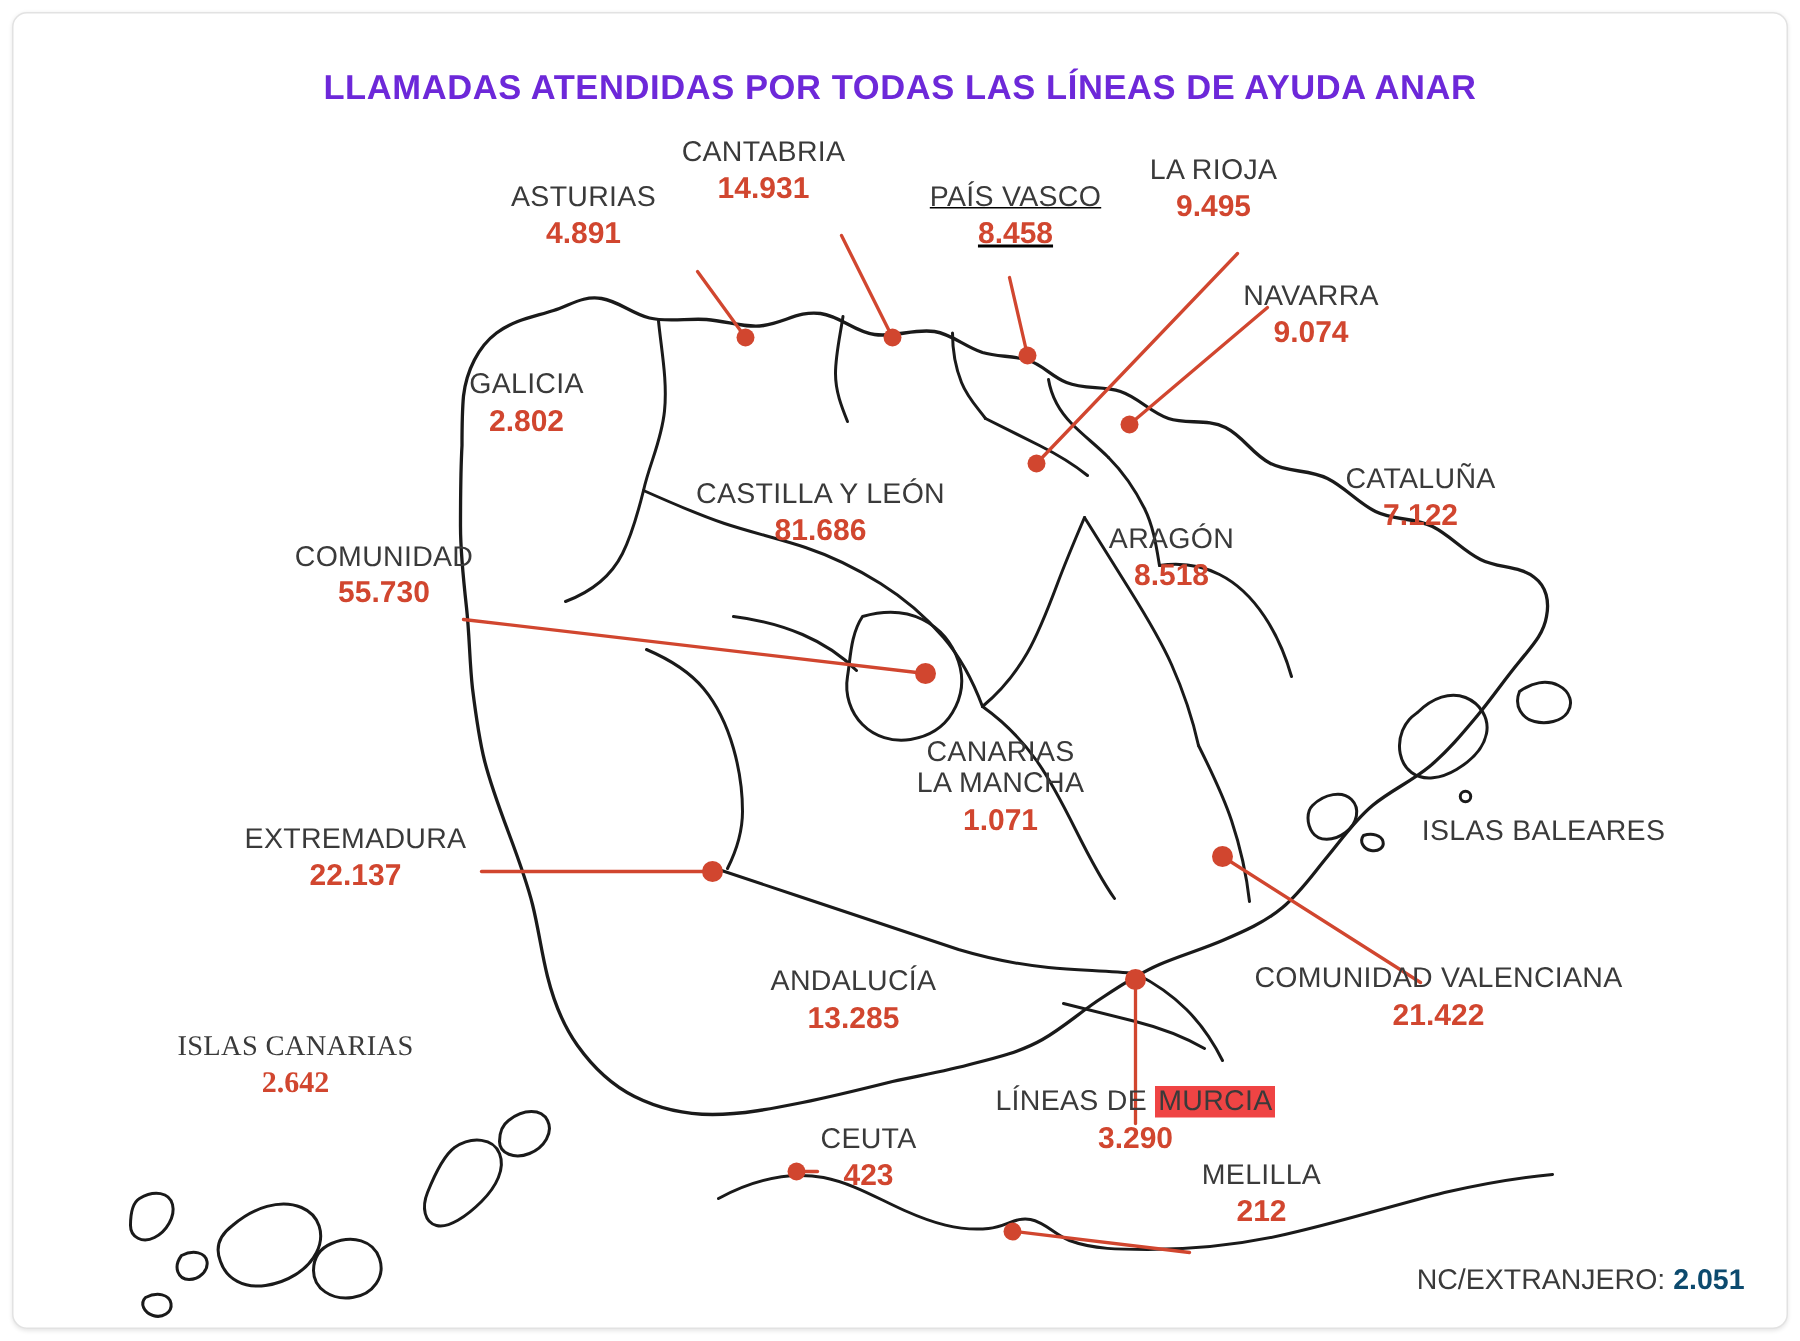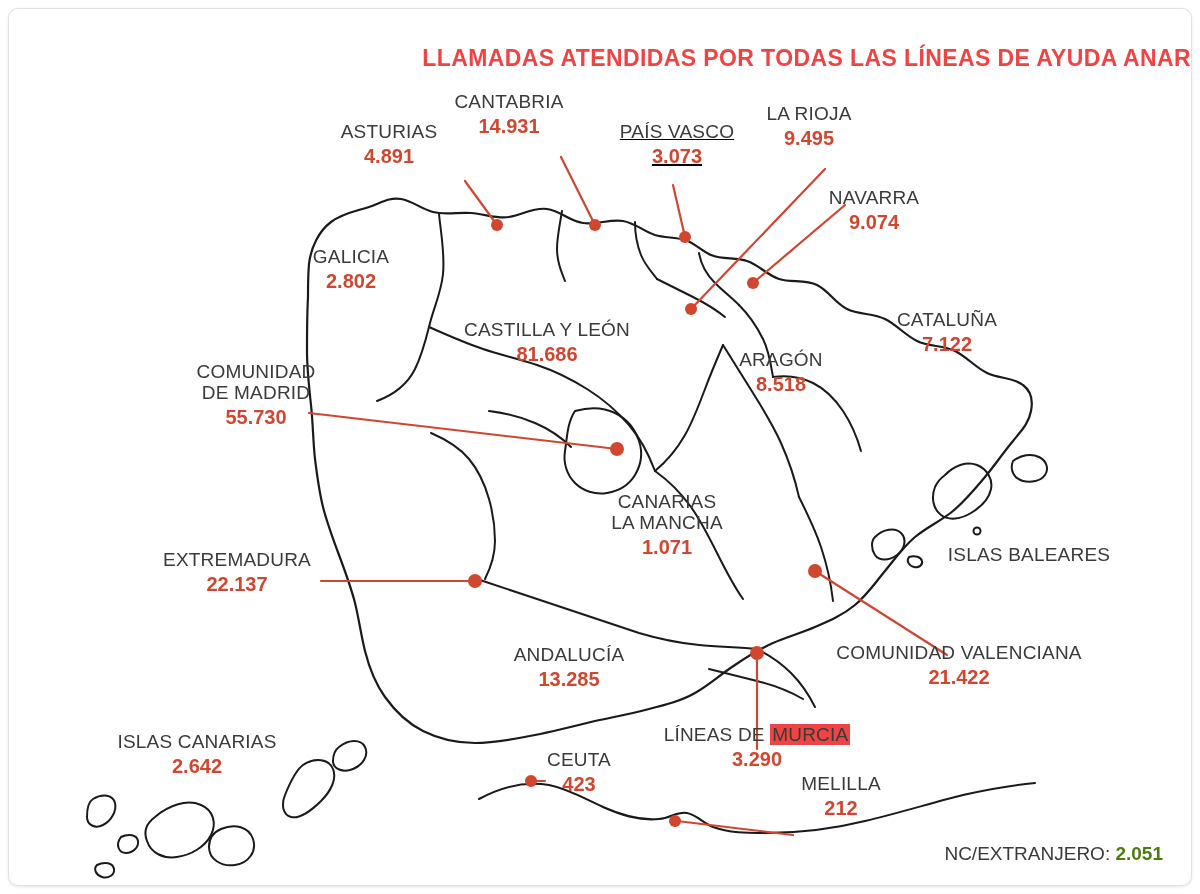--- a/index.html
+++ b/index.html
@@ -28,22 +28,22 @@
     border-radius: 10px;
     box-shadow: 0 1px 3px rgba(0,0,0,0.10);
     box-sizing: border-box;
     overflow: hidden;
   }
   #title {
     position: absolute;
     left: 0;
     top: 36px;
     width: 100%;
-    text-align: right;
-    color: #ef4444;
+    text-align: center;
+    color: #6d28d9;
     font-size: 23px;
     font-weight: bold;
     letter-spacing: 0.4px;
     font-family: "Liberation Sans", sans-serif;
   }
   #map-layer {
     position: absolute;
     left: 0;
     top: 0;
     width: 1184px;
@@ -78,21 +78,21 @@
   }
   #footnote {
     position: absolute;
     right: 28px;
     bottom: 20px;
     font-size: 19px;
     color: #3a3a3a;
     white-space: nowrap;
   }
   #footnote .value {
-    color: #4d7c0f;
+    color: #0c4a6e;
     font-weight: bold;
   }
 </style>
 </head>
 <body>
 
 <div id="page">
   <div id="frame">
 
     <div id="title">LLAMADAS ATENDIDAS POR TODAS LAS LÍNEAS DE AYUDA ANAR</div>
@@ -228,21 +228,21 @@
       <span class="value">4.891</span>
     </div>
 
     <div class="label" style="left:420px; top:82px; width:160px;">
       <span class="name">CANTABRIA</span>
       <span class="value">14.931</span>
     </div>
 
     <div class="label" style="left:588px; top:112px; width:160px;text-decoration:underline;">
       <span class="name">PAÍS VASCO</span>
-      <span class="value">3.073</span>
+      <span class="value">8.458</span>
     </div>
 
     <div class="label" style="left:720px; top:94px; width:160px;">
       <span class="name">LA RIOJA</span>
       <span class="value">9.495</span>
     </div>
 
     <div class="label" style="left:785px; top:178px; width:160px;">
       <span class="name">NAVARRA</span>
       <span class="value">9.074</span>
@@ -263,21 +263,20 @@
       <span class="value">8.518</span>
     </div>
 
     <div class="label" style="left:848px; top:300px; width:180px;">
       <span class="name">CATALUÑA</span>
       <span class="value">7.122</span>
     </div>
 
     <div class="label" style="left:132px; top:352px; width:230px;">
       <span class="name two">COMUNIDAD</span>
-      <span class="name two">DE MADRID</span>
       <span class="value">55.730</span>
     </div>
 
     <div class="label" style="left:118px; top:540px; width:220px;">
       <span class="name">EXTREMADURA</span>
       <span class="value">22.137</span>
     </div>
 
     <div class="label" style="left:558px; top:482px; width:200px;">
       <span class="name two">CANARIAS</span>
@@ -297,21 +296,21 @@
     <div class="label" style="left:460px; top:635px; width:200px;">
       <span class="name">ANDALUCÍA</span>
       <span class="value">13.285</span>
     </div>
 
     <div class="label" style="left:628px; top:715px; width:240px;">
       <span class="name"><span>LÍNEAS DE </span><span class="hl">MURCIA</span></span>
       <span class="value">3.290</span>
     </div>
 
-    <div class="label" style="left:78px; top:722px; width:220px;">
+    <div class="label" style="left:78px; top:678px; width:220px;font-family:Liberation Serif, serif;">
       <span class="name">ISLAS CANARIAS</span>
       <span class="value">2.642</span>
     </div>
 
     <div class="label" style="left:500px; top:740px; width:140px;">
       <span class="name">CEUTA</span>
       <span class="value">423</span>
     </div>
 
     <div class="label" style="left:762px; top:764px; width:140px;">

